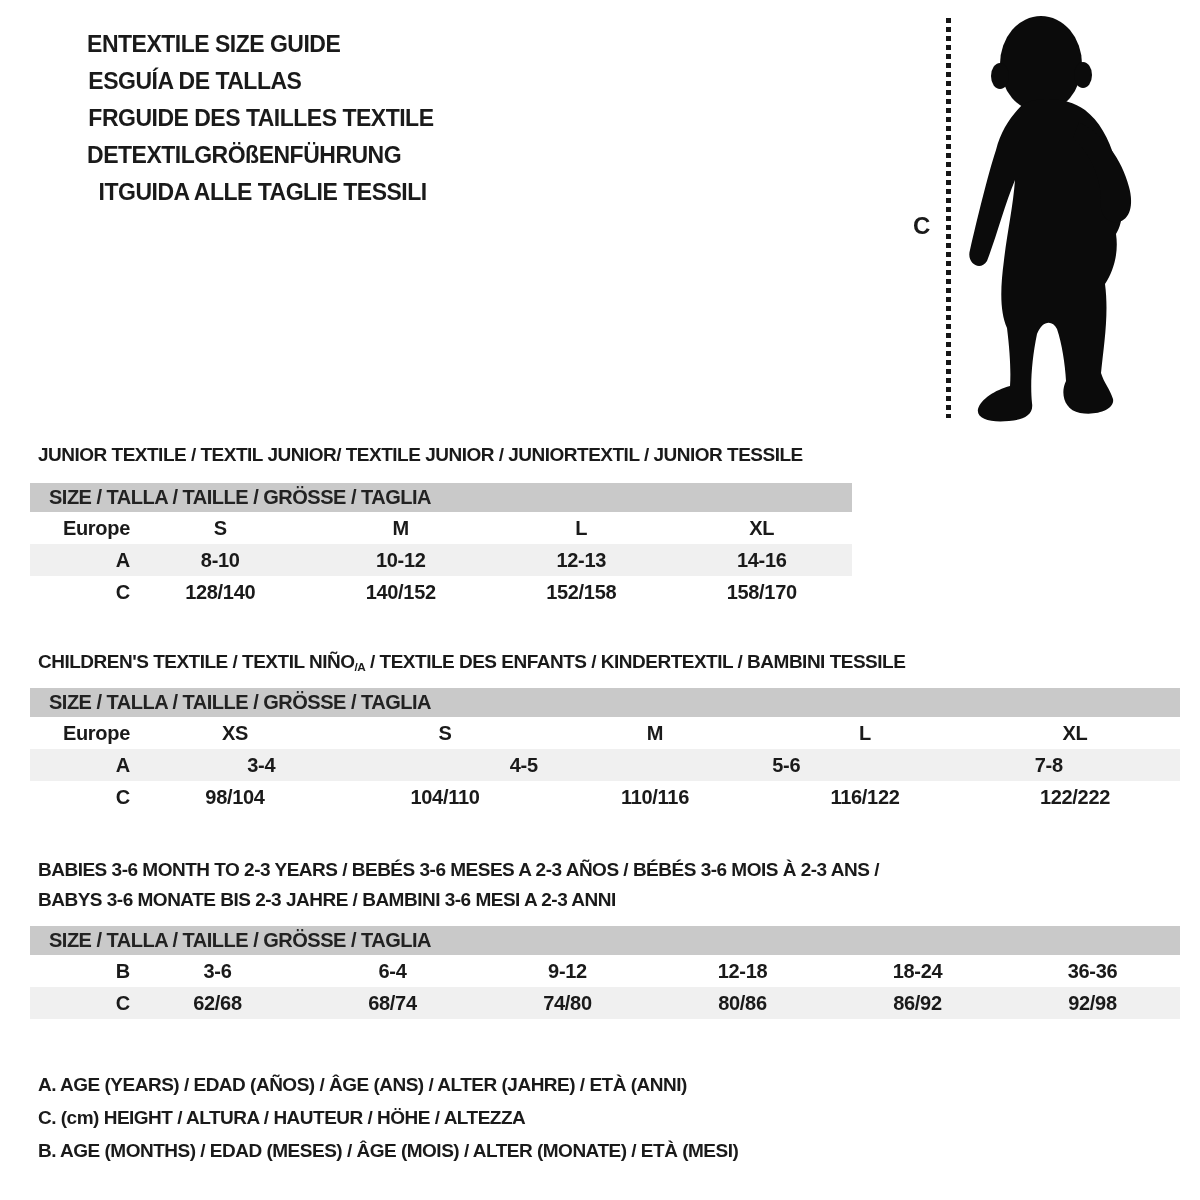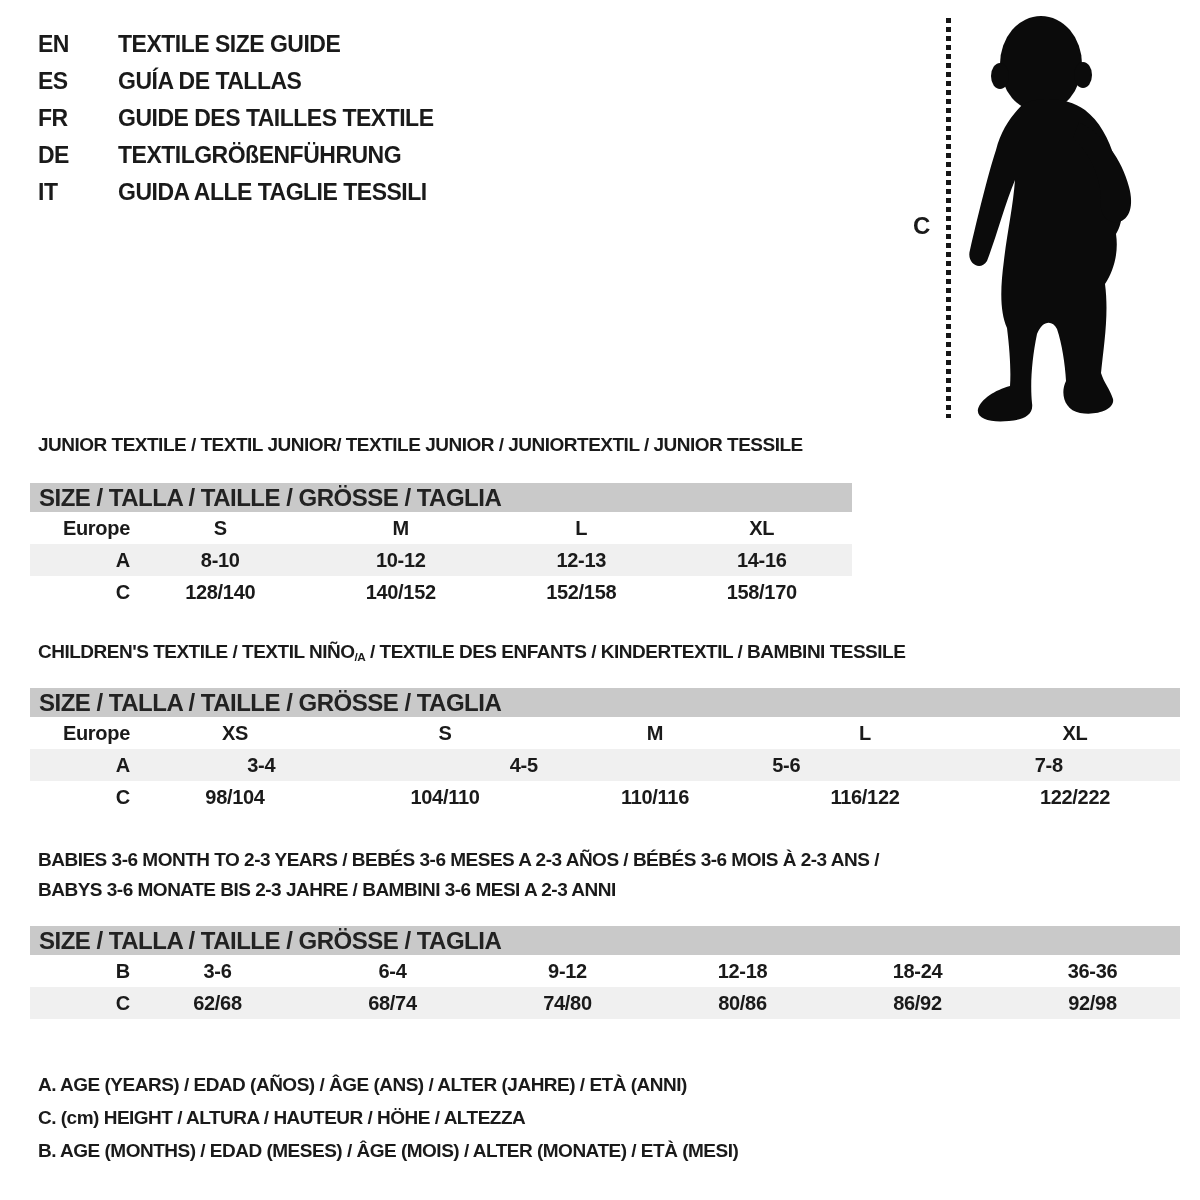--- a/index.html
+++ b/index.html
@@ -2,38 +2,38 @@
 <html><head>
 <meta charset="utf-8">
 <style>
   * { margin:0; padding:0; box-sizing:border-box; }
   html,body { width:1200px; height:1200px; background:#ffffff; }
   body { font-family:"Liberation Sans", sans-serif; color:#1a1a1a; }
   #page { position:relative; width:1200px; height:1200px; overflow:hidden; background:#fff; }
 
   
   .lang-block { position:absolute; left:38px; top:26px; }
-  .lang-row { display:flex; height:37px; line-height:37px; }
+  .lang-row { display:flex; height:37px; line-height:37px;text-align:right; }
   .lang-code { width:80px; font-weight:700; font-size:23px; letter-spacing:-0.5px; }
   .lang-label { font-weight:700; font-size:23px; letter-spacing:-0.5px; }
 
   
   .dotline { position:absolute; left:946px; top:18px; width:5px; height:400px;
     background-image:repeating-linear-gradient(to bottom,#151515 0px,#151515 5px,rgba(0,0,0,0) 5px,rgba(0,0,0,0) 9px); }
   .c-label { position:absolute; left:913px; top:212px; font-weight:700; font-size:24px; }
   .silhouette { position:absolute; left:963px; top:12px; width:182px; height:410px; }
 
   
-  .sec-title { position:absolute; font-weight:700; font-size:19px; letter-spacing:-0.5px; white-space:nowrap; }
+  .sec-title { position:absolute; font-weight:700; font-size:19px; letter-spacing:-0.5px; white-space:nowrap;margin-top:10px; }
   .sub { font-size:0.62em; vertical-align:-0.25em; }
 
   
   .size-table { position:absolute; left:30px; }
-  .thead { height:29px; line-height:29px; background:#c9c9c9; padding-left:9px;
-    font-weight:700; font-size:24px; letter-spacing:-0.5px; color:#222; }
+  .thead { height:29px; line-height:29px; background:#c9c9c9; padding-left:19px;
+    font-weight:700; font-size:20px; letter-spacing:-0.5px; color:#222; }
   .trow { display:flex; height:32px; line-height:32px; font-weight:700; font-size:20px; letter-spacing:-0.3px; }
   .trow.shaded { background:#f0f0f0; }
   .tlabel { width:100px; padding-left:9px; text-align:right; }
   .tcell { flex:1 1 0; text-align:center; }
 
   
   .legend { position:absolute; left:38px; top:1068px; }
   .legend-line { height:33px; line-height:33px; font-weight:700; font-size:19px; letter-spacing:-0.5px; white-space:nowrap; }
 </style>
 </head>

